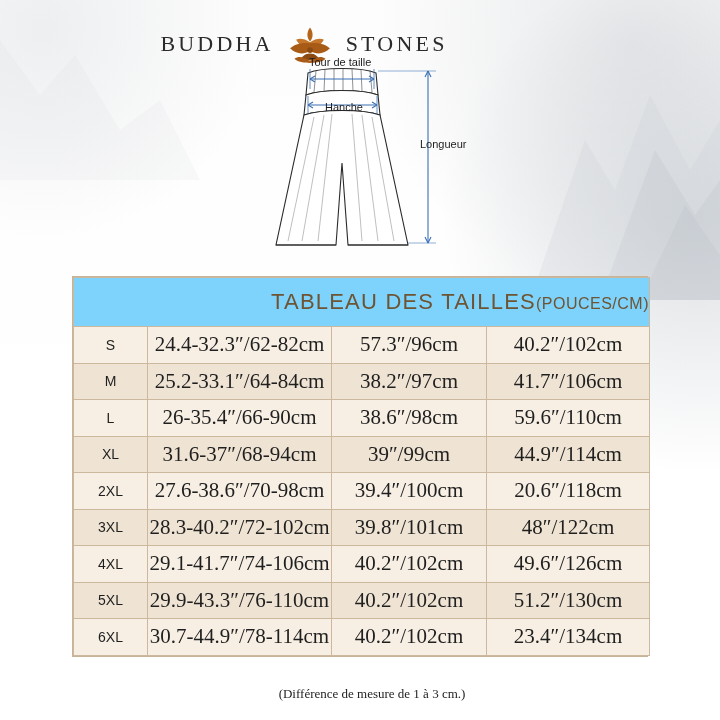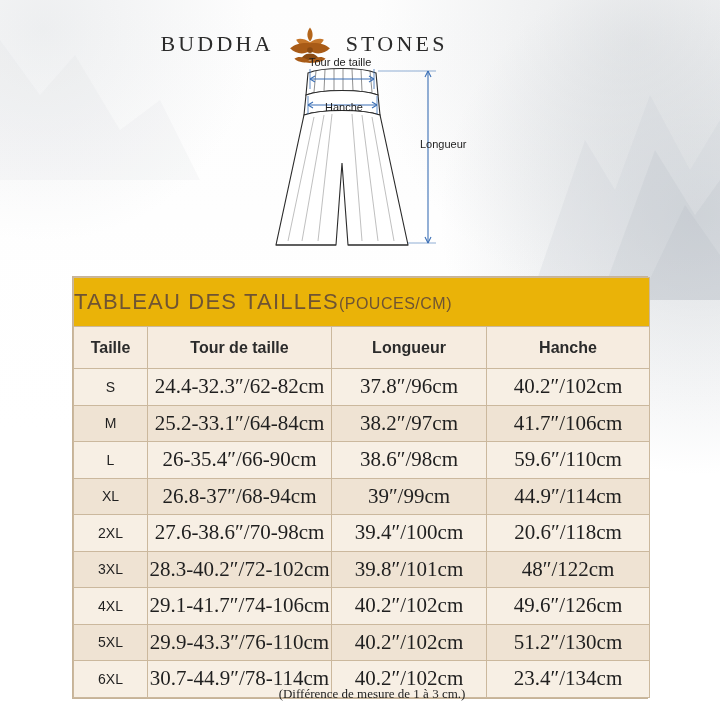--- a/index.html
+++ b/index.html
@@ -95,22 +95,22 @@
   table.size-table {
     border-collapse: collapse;
     width: 100%;
     table-layout: fixed;
   }
   table.size-table td, table.size-table th {
     border: 1px solid #cbb89d;
     padding: 0;
   }
   .title-cell {
-    background: #eab308;
-    text-align: left;
+    background: #7dd3fc;
+    text-align: right;
     height: 48px;
     border-left: none;
     border-right: none;
     border-top: none;
   }
   .title-main {
     font-family: "Liberation Sans", sans-serif;
     font-size: 22px;
     letter-spacing: 1.2px;
     color: #6f5433;
@@ -252,48 +252,42 @@
         <col style="width:184px">
         <col style="width:155px">
         <col style="width:163px">
       </colgroup>
       <tbody>
         <tr>
           <td class="title-cell" colspan="4">
             <span class="title-main">TABLEAU DES TAILLES</span><span class="title-sub">(POUCES/CM)</span>
           </td>
         </tr>
-        <tr class="hdr">
-          <td>Taille</td>
-          <td>Tour de taille</td>
-          <td>Longueur</td>
-          <td>Hanche</td>
-        </tr>
 
         <tr class="row odd">
           <td class="sz">S</td>
           <td>24.4-32.3″/62-82cm</td>
-          <td>37.8″/96cm</td>
+          <td>57.3″/96cm</td>
           <td>40.2″/102cm</td>
         </tr>
         <tr class="row even">
           <td class="sz">M</td>
           <td>25.2-33.1″/64-84cm</td>
           <td>38.2″/97cm</td>
           <td>41.7″/106cm</td>
         </tr>
         <tr class="row odd">
           <td class="sz">L</td>
           <td>26-35.4″/66-90cm</td>
           <td>38.6″/98cm</td>
           <td>59.6″/110cm</td>
         </tr>
         <tr class="row even">
           <td class="sz">XL</td>
-          <td>26.8-37″/68-94cm</td>
+          <td>31.6-37″/68-94cm</td>
           <td>39″/99cm</td>
           <td>44.9″/114cm</td>
         </tr>
         <tr class="row odd">
           <td class="sz">2XL</td>
           <td>27.6-38.6″/70-98cm</td>
           <td>39.4″/100cm</td>
           <td>20.6″/118cm</td>
         </tr>
         <tr class="row even">

